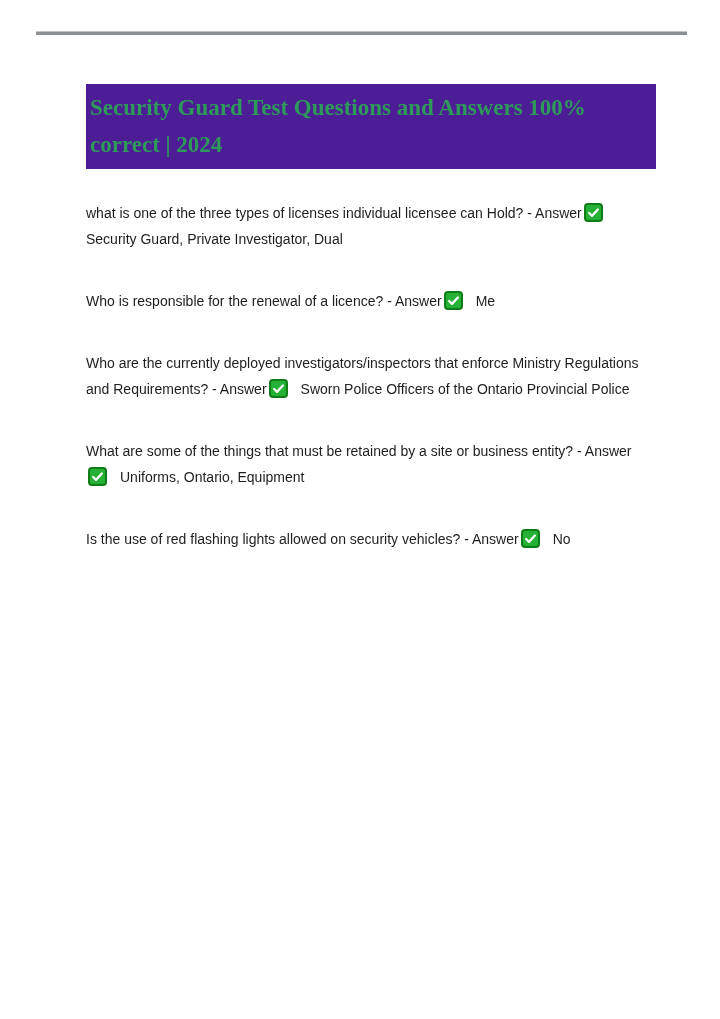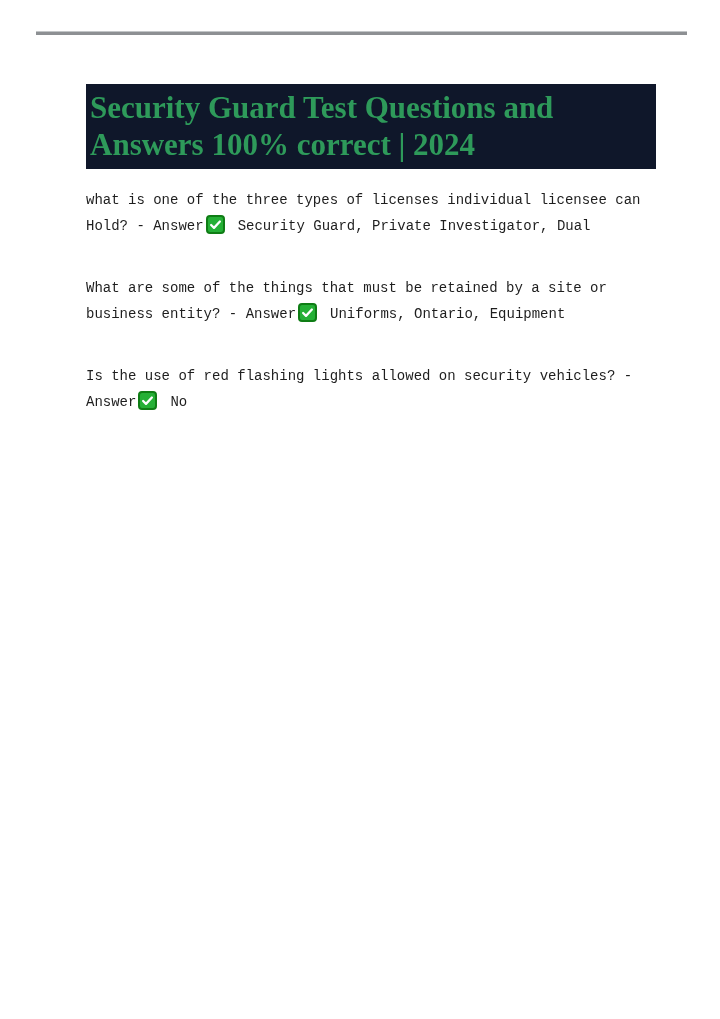--- a/index.html
+++ b/index.html
@@ -23,32 +23,31 @@
     background: #8d9093;
     border-top: 1px solid #c2c5c7;
   }
   .page-content {
     position: absolute;
     left: 86px;
     top: 84px;
     width: 570px;
   }
   .doc-title {
-    background: #0f172a;
+    background: #4c1d95;
     color: #2e9a5a;
     font-family: "Liberation Serif", serif;
     font-weight: bold;
-    font-size: 31px;
+    font-size: 23px;
     line-height: 37px;
     padding: 5px 6px 6px 4px;
-    margin: 0 0 18px 0;
+    margin: 0 0 31px 0;
   }
   .qa-list {
     width: 570px;
-    font-family: Liberation Mono, monospace;
   }
   .qa-item {
     font-size: 14px;
     line-height: 26px;
     color: #1e1e1e;
     margin: 0 0 36px 0;
   }
   .qa-item:last-child {
     margin-bottom: 0;
     margin-top: 27px;
@@ -78,21 +77,27 @@
 
 <div class="page-content">
   <h1 class="doc-title">Security Guard Test Questions and Answers 100% correct | 2024</h1>
 
   <div class="qa-list" id="qa-list">
   <p class="qa-item"><span>what is one of the three types of licenses individual licensee can Hold?</span><span> - Answer</span><span class="check-icon"><svg viewBox="0 0 24 24">
             <path d="M5 12.8l4.6 4.6L19 7.2" stroke="#ffffff" stroke-width="3.6" fill="none" stroke-linecap="round" stroke-linejoin="round"></path>
           </svg></span><span>Security Guard, Private Investigator, Dual</span></p>
 
 
+  <p class="qa-item"><span>Who is responsible for the renewal of a licence?</span><span> - Answer</span><span class="check-icon"><svg viewBox="0 0 24 24">
+            <path d="M5 12.8l4.6 4.6L19 7.2" stroke="#ffffff" stroke-width="3.6" fill="none" stroke-linecap="round" stroke-linejoin="round"></path>
+          </svg></span><span>Me</span></p>
 
+  <p class="qa-item"><span>Who are the currently deployed investigators/inspectors that enforce Ministry Regulations and Requirements?</span><span> - Answer</span><span class="check-icon"><svg viewBox="0 0 24 24">
+            <path d="M5 12.8l4.6 4.6L19 7.2" stroke="#ffffff" stroke-width="3.6" fill="none" stroke-linecap="round" stroke-linejoin="round"></path>
+          </svg></span><span>Sworn Police Officers of the Ontario Provincial Police</span></p>
 
   <p class="qa-item"><span>What are some of the things that must be retained by a site or business entity?</span><span> - Answer</span><span class="check-icon"><svg viewBox="0 0 24 24">
             <path d="M5 12.8l4.6 4.6L19 7.2" stroke="#ffffff" stroke-width="3.6" fill="none" stroke-linecap="round" stroke-linejoin="round"></path>
           </svg></span><span>Uniforms, Ontario, Equipment</span></p>
 
 
 
   <p class="qa-item"><span>Is the use of red flashing lights allowed on security vehicles?</span><span> - Answer</span><span class="check-icon"><svg viewBox="0 0 24 24">
             <path d="M5 12.8l4.6 4.6L19 7.2" stroke="#ffffff" stroke-width="3.6" fill="none" stroke-linecap="round" stroke-linejoin="round"></path>
           </svg></span><span>No</span></p>

